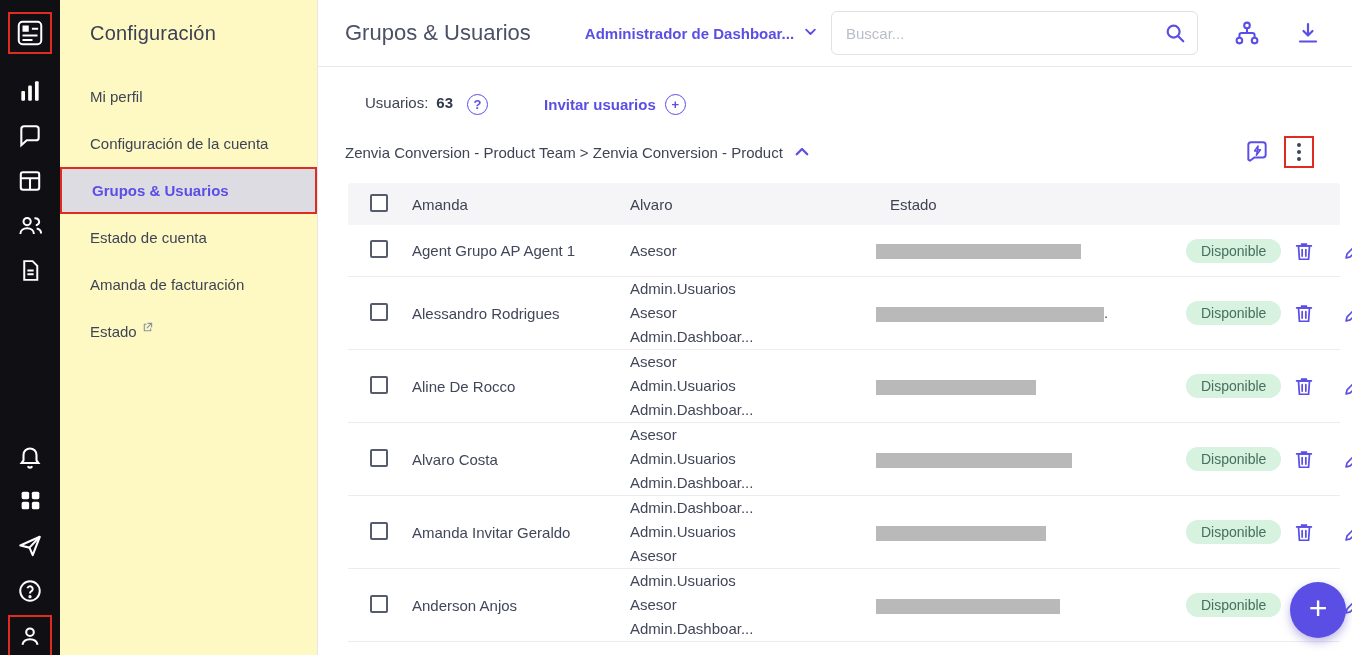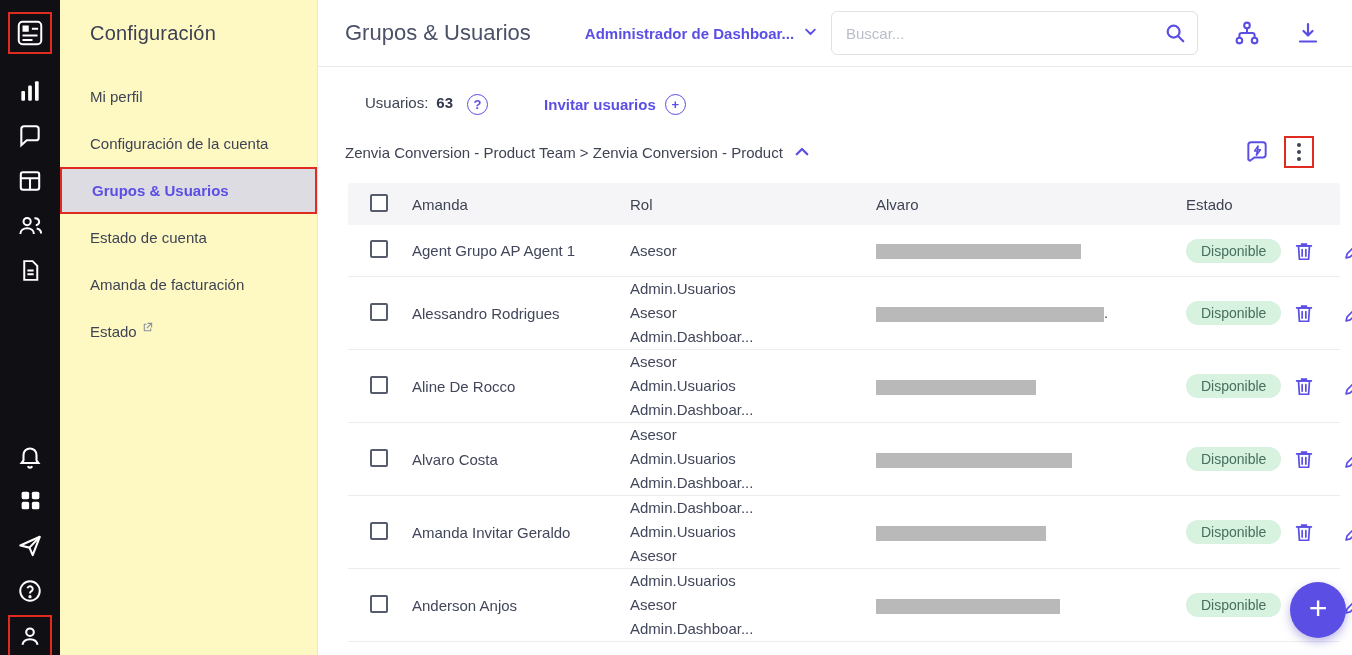--- a/index.html
+++ b/index.html
@@ -276,21 +276,20 @@
                 <i></i>
               </span>
           </button>
         </div>
       </div>
 
       <div class="table">
         <div class="trow thead">
           <div><input type="checkbox" class="checkbox" style=""></div>
           <div>Amanda</div>
-          <div>Rol</div>
           <div>Alvaro</div>
           <div style="padding-left:14px">Estado</div>
         </div>
         <div class="tbody" id="table-body">
   <div class="trow">
     <div><input type="checkbox" class="checkbox" style=""></div>
     <div class="cell-name">Agent Grupo AP Agent 1</div>
     <div class="cell-roles">
                 <div>Asesor</div>
               </div>

